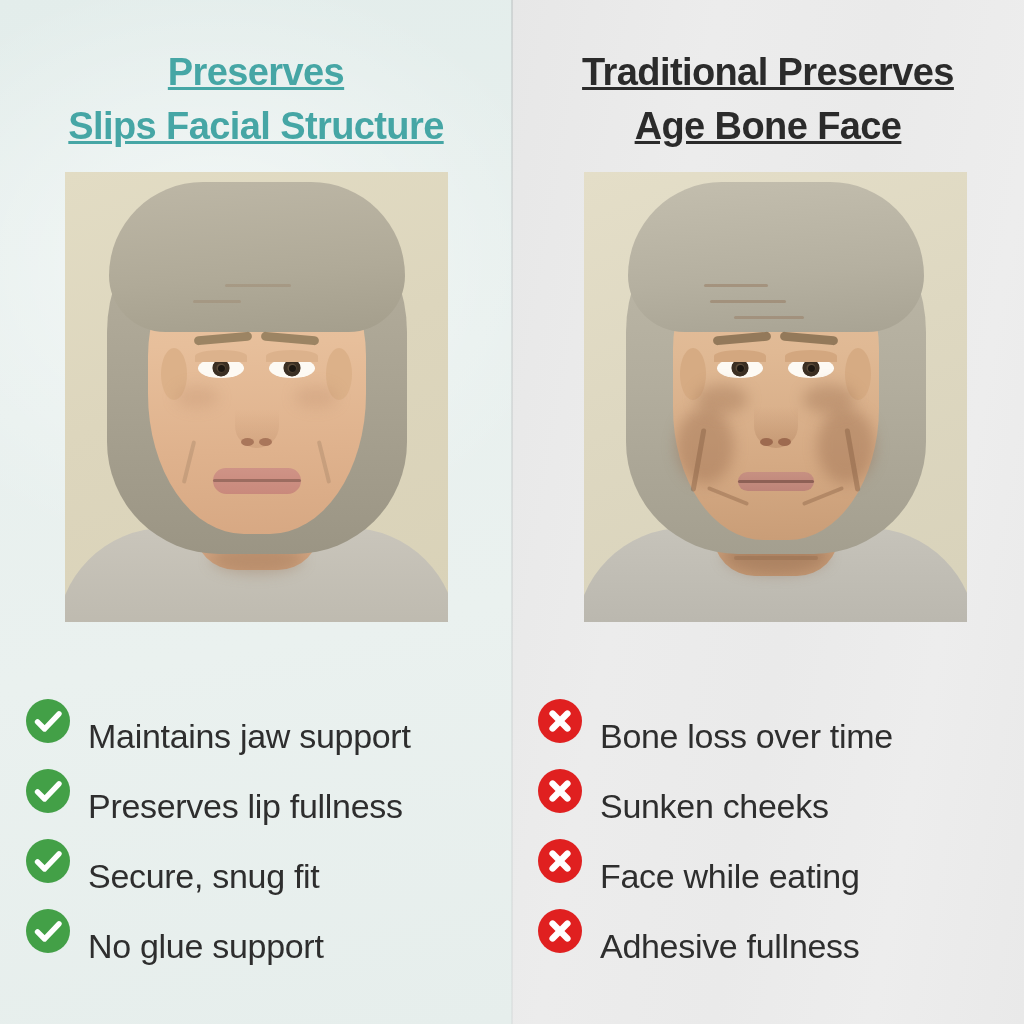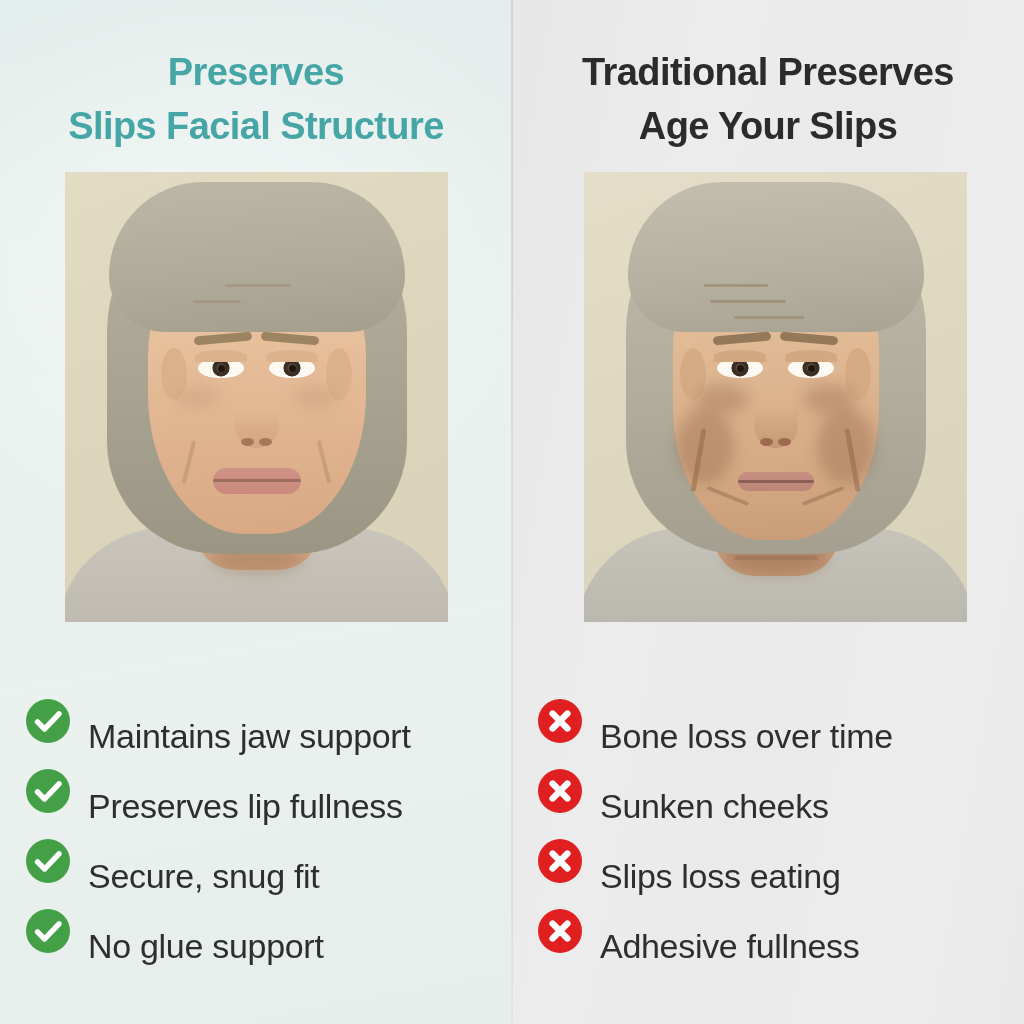--- a/index.html
+++ b/index.html
@@ -49,21 +49,21 @@
     top: 46px;
     width: 512px;
     text-align: center;
     font-size: 38px;
     font-weight: bold;
     line-height: 1.42;
     letter-spacing: -0.6px;
   }
   .heading-left  { left: 0;     color: #46a6a5; }
   .heading-right { left: 512px; color: #2b2b2b; }
-  .heading .ln { display: block; }
+  .heading .ln { display: block; text-decoration: underline; }
 
   
   .photo {
     position: absolute;
     top: 172px;
     width: 383px;
     height: 450px;
     overflow: hidden;
     background: #ddd6c0;
   }
@@ -264,21 +264,21 @@
 
   <div class="panel-divider"></div>
 
   <div class="heading heading-left">
     <span class="ln">Preserves</span>
     <span class="ln">Slips Facial Structure</span>
   </div>
 
   <div class="heading heading-right">
     <span class="ln">Traditional Preserves</span>
-    <span class="ln">Age Your Slips</span>
+    <span class="ln">Age Bone Face</span>
   </div>
 
   <div class="photo photo-left">
     <div class="ph-bg ph-bg-left"></div>
     <div class="fig">
 
       <div class="shoulders" style="background:linear-gradient(180deg,#c9c5bb,#bdb9ae);"></div>
 
       <div class="neck" style="background:linear-gradient(180deg,#d8ae8c,#cc9f7c);"></div>
       <div class="shadow-soft" style="left:146px;top:372px;width:92px;height:30px;background:rgba(150,108,78,0.35);"></div>
@@ -441,21 +441,21 @@
       </span>
       <span class="row-label">Sunken cheeks</span>
     </div>
 
     <div class="row">
       <span class="badge badge-bad">
         <svg viewBox="0 0 44 44" aria-hidden="true">
           <path d="M14.6 14.6 L29.4 29.4 M29.4 14.6 L14.6 29.4" fill="none" stroke="#ffffff" stroke-width="6.4" stroke-linecap="round"></path>
         </svg>
       </span>
-      <span class="row-label">Slips loss eating</span>
+      <span class="row-label">Face while eating</span>
     </div>
 
     <div class="row">
       <span class="badge badge-bad">
         <svg viewBox="0 0 44 44" aria-hidden="true">
           <path d="M14.6 14.6 L29.4 29.4 M29.4 14.6 L14.6 29.4" fill="none" stroke="#ffffff" stroke-width="6.4" stroke-linecap="round"></path>
         </svg>
       </span>
       <span class="row-label">Adhesive fullness</span>
     </div>

